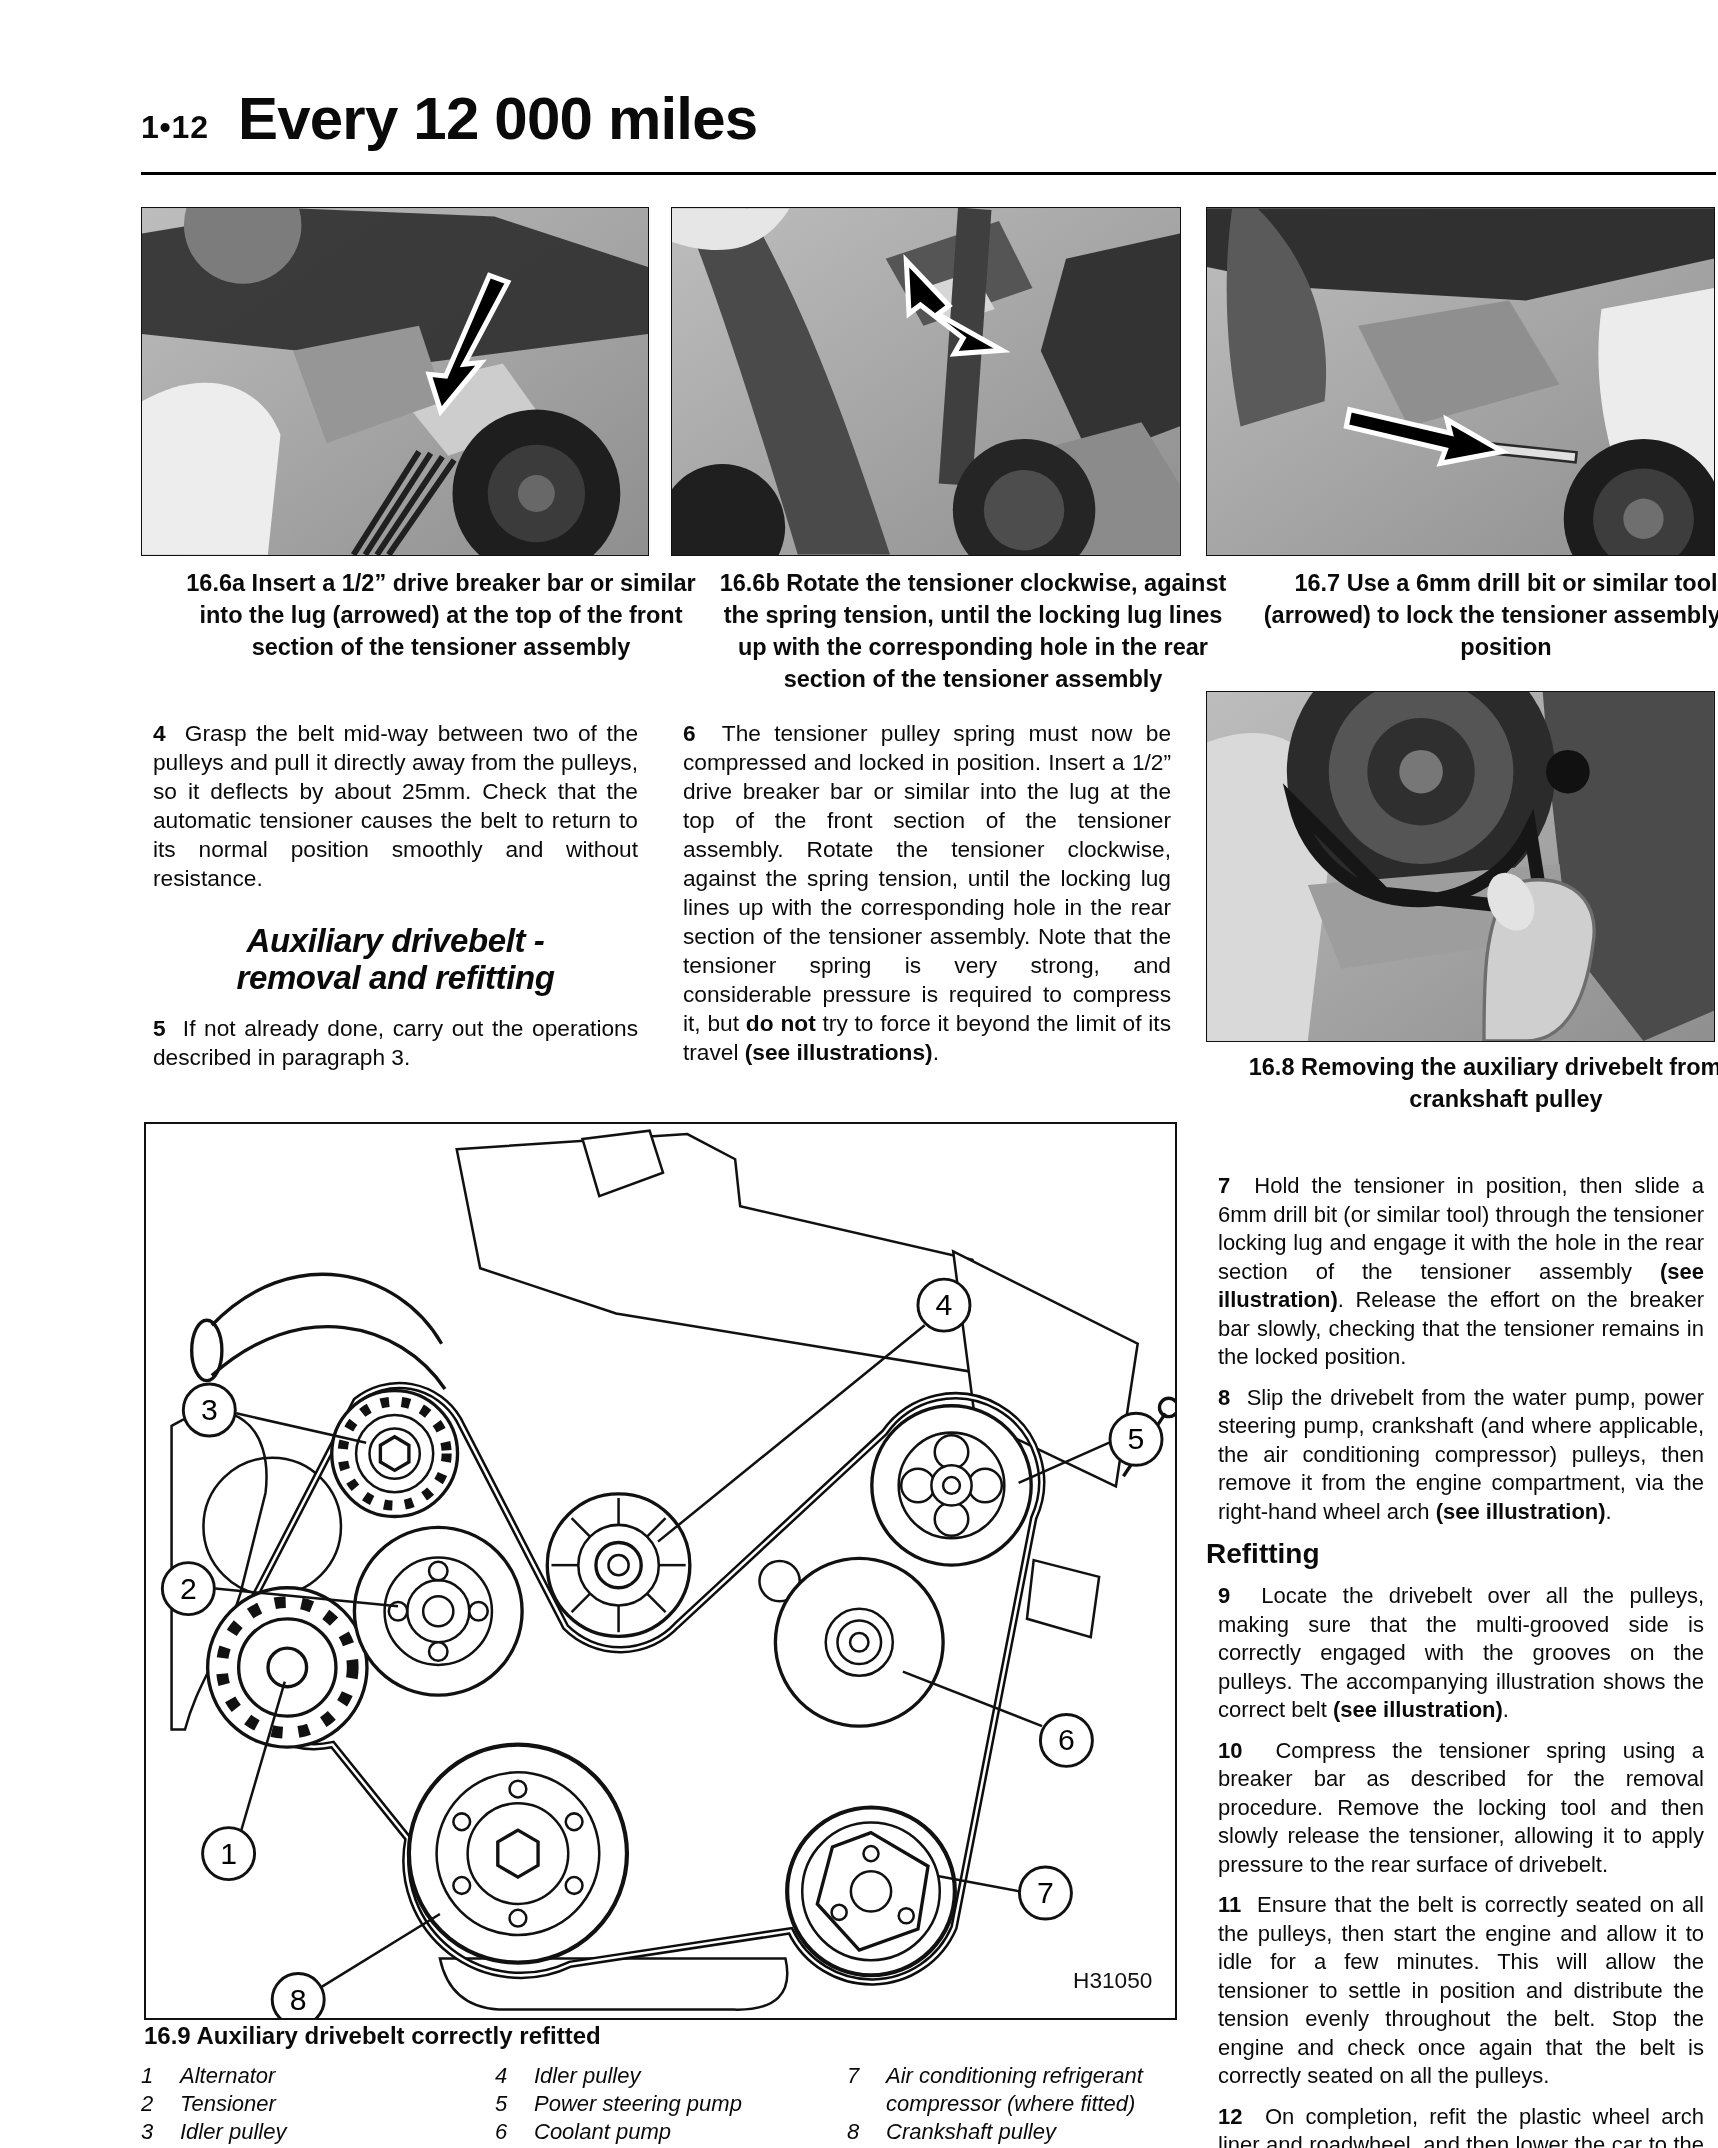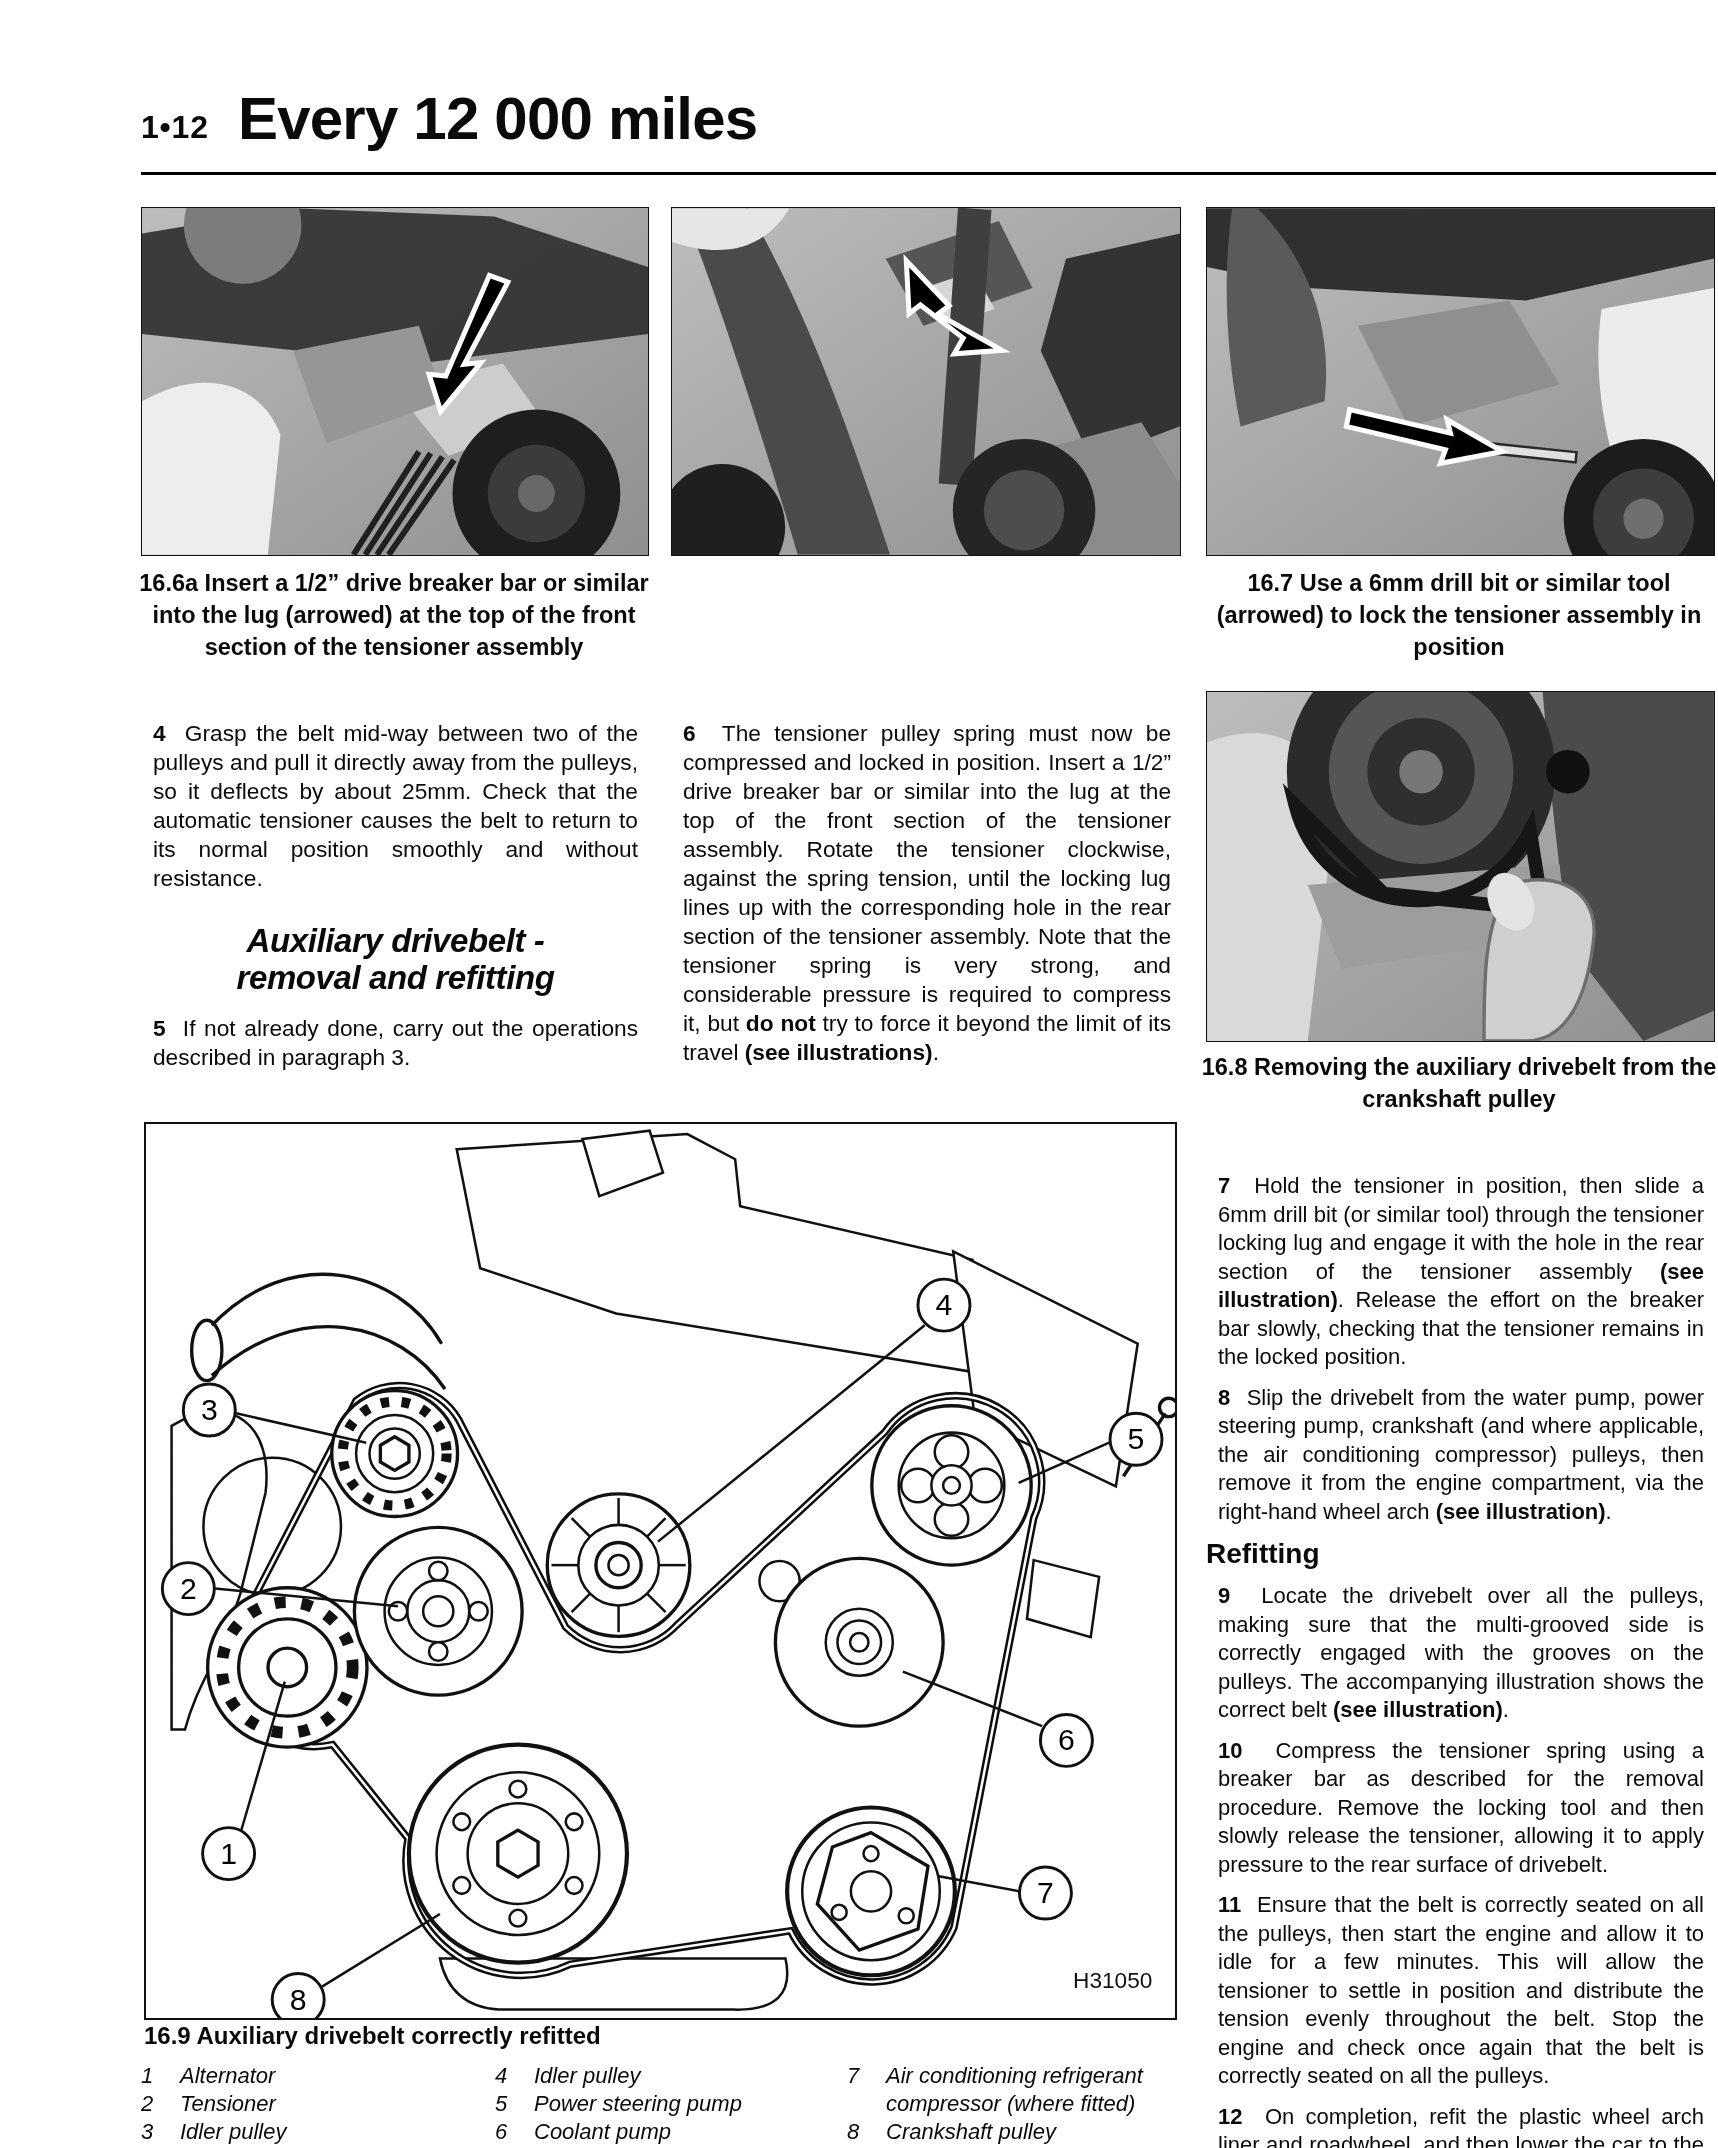--- a/index.html
+++ b/index.html
@@ -6,21 +6,21 @@
   .page{position:relative;width:1718px;height:2148px;background:#ffffff;color:#0a0a0a;
         font-family:"Liberation Sans","DejaVu Sans",sans-serif;overflow:hidden;}
   .abs{position:absolute;}
   
   .pagenum{font-size:32px;font-weight:bold;letter-spacing:0.8px;}
   .pagetitle{font-size:60px;font-weight:700;letter-spacing:-0.8px;}
   .headrule{background:#000;height:3.4px;}
   
   .photo{border:1.7px solid #101010;background:#a8a8a8;overflow:hidden;}
   .photo svg{display:block;}
-  .caption{font-size:23.5px;line-height:32px;font-weight:bold;text-align:center;}
+  .caption{font-size:23.5px;line-height:32px;font-weight:bold;text-align:center;margin-left:47px;}
   
   .col p{margin:12px;font-size:22.7px;line-height:29px;text-align:justify;}
   .col p b{font-weight:bold;}
   .col.tight p{font-size:22px;line-height:28.5px;}
   .sect-head{font-size:33px;line-height:37px;font-weight:bold;font-style:italic;
              white-space:pre-line;margin:28.5px 0 18.5px 0;letter-spacing:-0.4px;text-align:center;}
   .sub-head{font-size:28px;line-height:32px;font-weight:bold;margin:22px 0 11.7px 0;}
   
   .diagram{border:2.5px solid #111;background:#fff;}
   .dia-caption{font-size:24px;font-weight:bold;}
@@ -77,20 +77,21 @@
       <polygon points="300,95 360,75 385,120 325,140" fill="#d6d6d6"></polygon>
       <rect x="330" y="0" width="40" height="330" transform="rotate(4 350 160)" fill="#3f3f3f"></rect>
       <polygon points="470,60 606,30 606,260 500,300 440,170" fill="#333"></polygon>
       <polygon points="430,290 560,255 606,330 606,413 420,413" fill="#8b8b8b"></polygon>
       <circle cx="420" cy="360" r="85" fill="#252525"></circle>
       <circle cx="420" cy="360" r="48" fill="#4d4d4d"></circle>
       <circle cx="60" cy="380" r="75" fill="#1f1f1f"></circle>
       <path d="M272,70 L330,116 L318,128 L400,160 L344,172 L352,152 L296,120 L284,132 Z" fill="#000" stroke="#fff" stroke-width="6" transform="rotate(8 330 120)"></path>
     </svg>
   </div>
+  <div class="abs caption" style="left:665px;top:567px;width:522px;">16.6b  Rotate the tensioner clockwise, against the spring tension, until the locking lug lines up with the corresponding hole in the rear section of the tensioner assembly</div>
 
   <div class="abs photo" style="left:1206px;top:207px;width:507px;height:347px;">
     <svg width="507" height="347" viewBox="0 0 604 413">
       <rect width="604" height="413" fill="url(#g1)"></rect>
       <polygon points="0,0 604,0 604,60 380,110 120,95 0,70" fill="#303030"></polygon>
       <path d="M60,0 C120,60 150,140 140,230 L40,260 C20,160 20,70 30,0 Z" fill="#5a5a5a"></path>
       <path d="M470,120 L604,95 L604,330 L500,345 C470,270 460,190 470,120 Z" fill="#ececec"></path>
       <polygon points="180,140 360,110 420,210 240,260" fill="#8f8f8f"></polygon>
       <circle cx="520" cy="370" r="95" fill="#1c1c1c"></circle>
       <circle cx="520" cy="370" r="60" fill="#3d3d3d"></circle>

